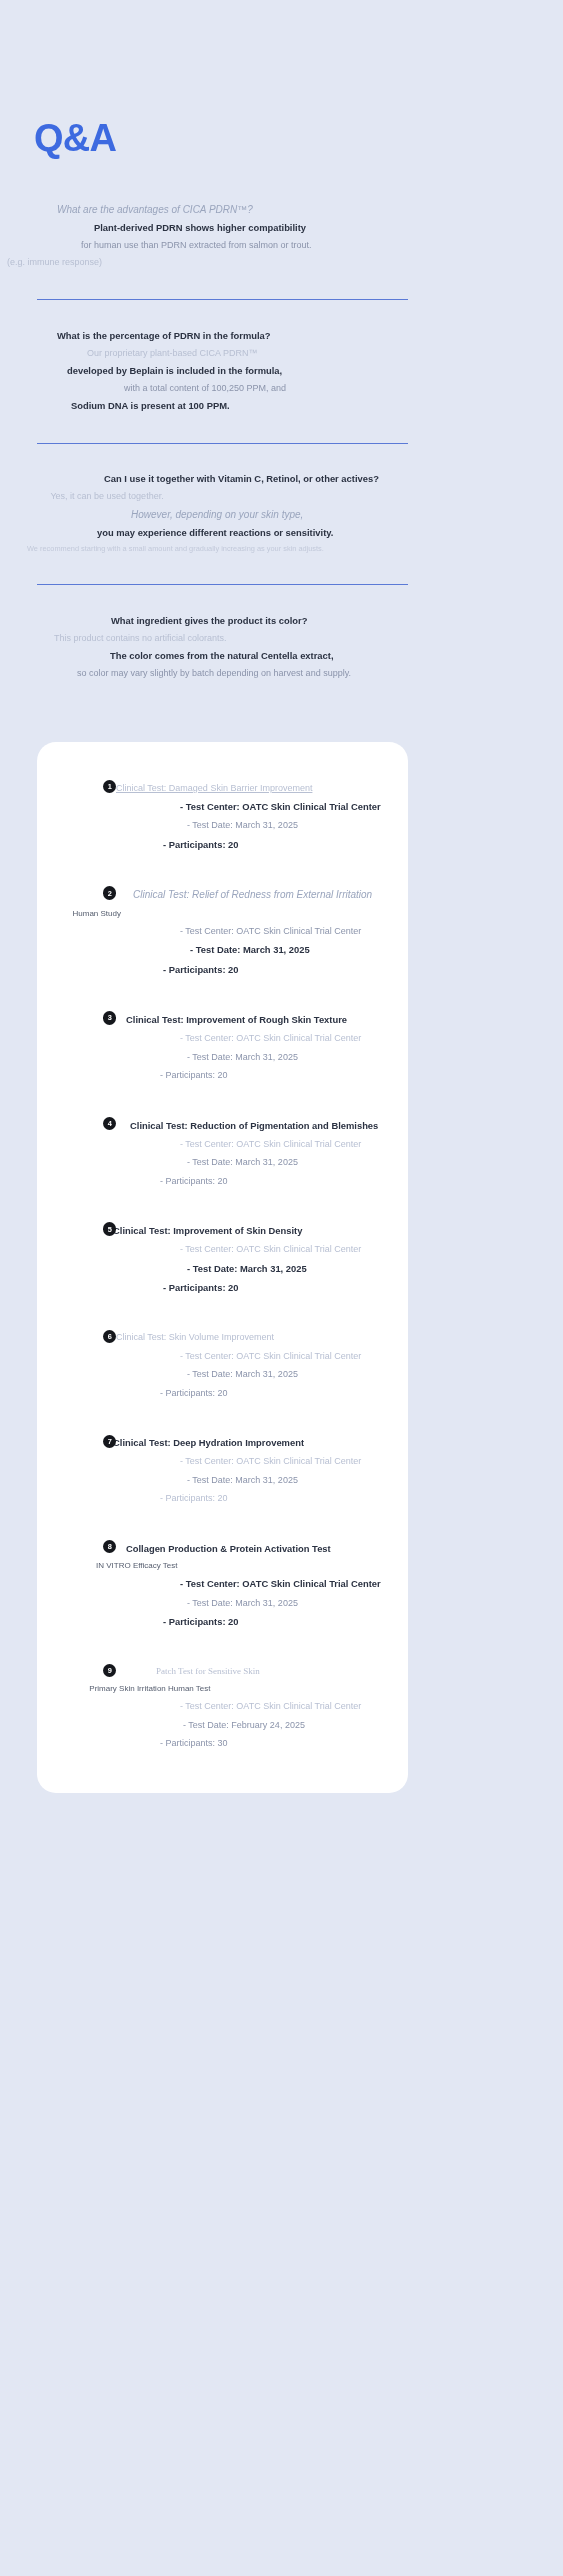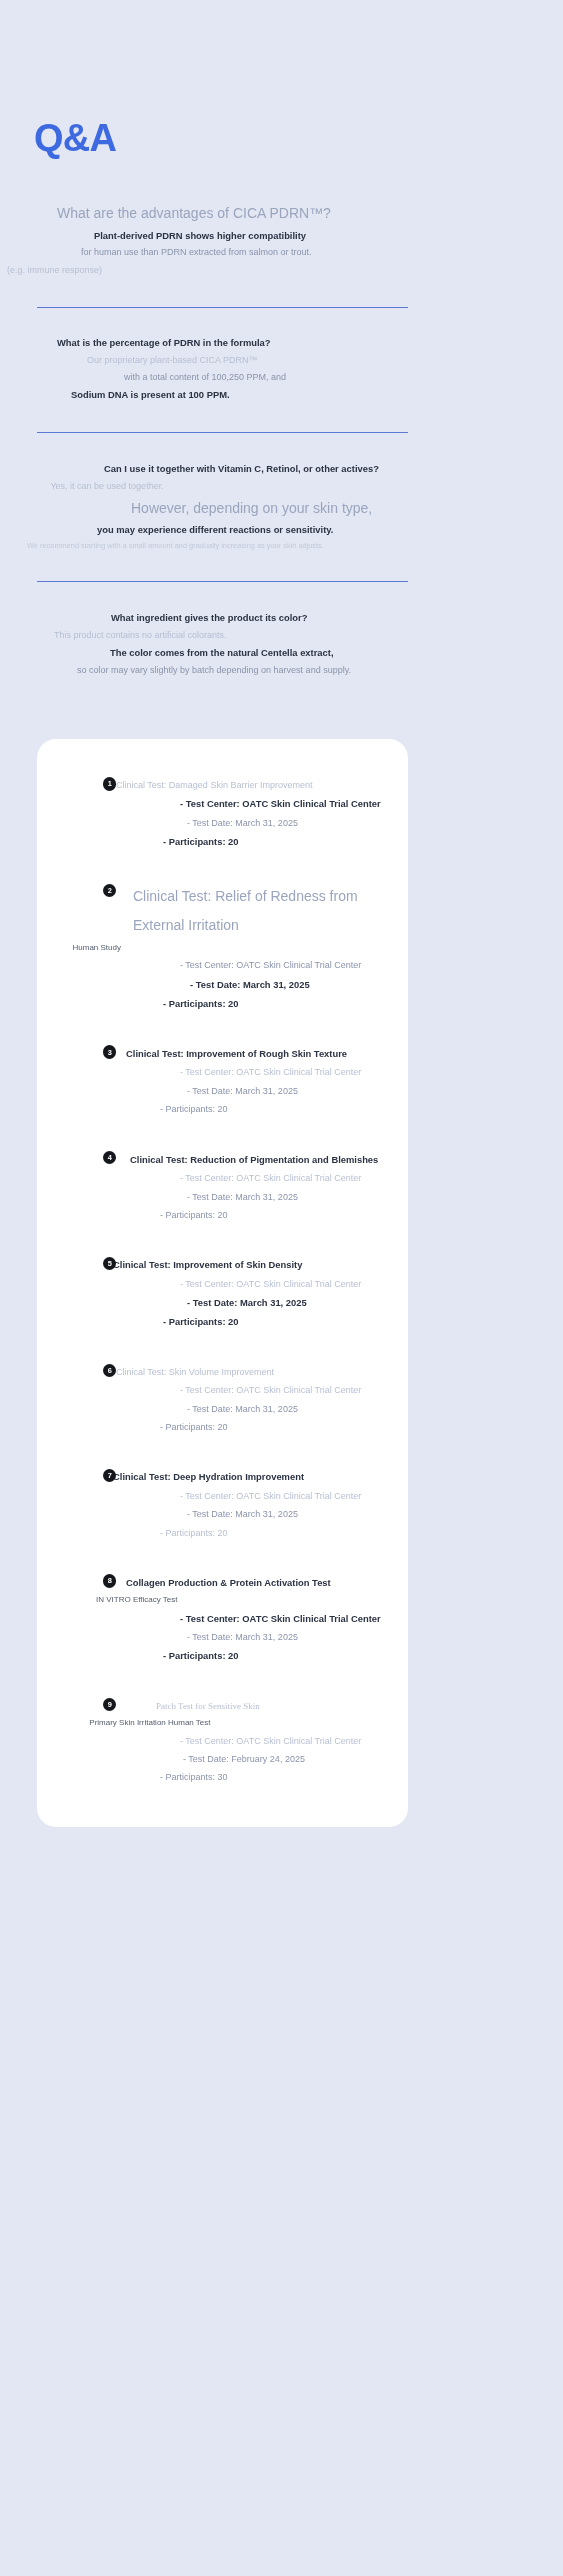--- a/index.html
+++ b/index.html
@@ -29,21 +29,21 @@
   .qa-wrap { padding: 0 37px; margin-top: 40px; }
   .qa-block { padding: 0 0 0 0; }
   .qa-sep {
     height: 0.7px;
     background: #5b7ad6;
     margin: 28px 0 27px 0;
   }
 
   
   .t-faint   { color: #b7bfd2; font-size: 9px; }
-  .t-mid     { color: #9aa5bd; font-size: 14px; }
+  .t-mid     { color: #9aa5bd; font-size: 10px; font-style: italic; }
   .t-dark    { color: #2b3242; font-size: 9.4px; font-weight: 700; }
   .t-grey    { color: #8b94ab; font-size: 9px; }
   .t-tiny    { color: #c2c9da; font-size: 7.4px; }
 
   .ln { line-height: 1.9; display: block; }
 
   
   .card {
     margin: 60px 37px 80px 37px;
     background: #ffffff;
@@ -85,20 +85,21 @@
       <div class="qa-block">
         <span class="ln t-mid" style="margin-left: 20px;">What are the advantages of CICA PDRN™?</span>
         <span class="ln t-dark" style="margin-left: 57px;">Plant-derived PDRN shows higher compatibility</span>
         <span class="ln t-grey" style="margin-left: 44px;">for human use than PDRN extracted from salmon or trout.</span>
         <span class="ln t-faint" style="margin-left: -30px;">(e.g. immune response)</span>
       </div>
       <div class="qa-sep"></div>
       <div class="qa-block">
         <span class="ln t-dark" style="margin-left: 20px;">What is the percentage of PDRN in the formula?</span>
         <span class="ln t-faint" style="margin-left: 50px;">Our proprietary plant-based CICA PDRN™</span>
+        <span class="ln t-dark" style="margin-left: 30px;">developed by Beplain is included in the formula,</span>
         <span class="ln t-grey" style="margin-left: 87px;">with a total content of 100,250 PPM, and</span>
         <span class="ln t-dark" style="margin-left: 34px;">Sodium DNA is present at 100 PPM.</span>
       </div>
       <div class="qa-sep"></div>
       <div class="qa-block">
         <span class="ln t-dark" style="margin-left: 67px;">Can I use it together with Vitamin C, Retinol, or other actives?</span>
         <span class="ln t-faint" style="margin-left: 13.4px;">Yes, it can be used together.</span>
         <span class="ln t-mid" style="margin-left: 94px;">However, depending on your skin type,</span>
         <span class="ln t-dark" style="margin-left: 60px;">you may experience different reactions or sensitivity.</span>
         <span class="ln t-tiny" style="margin-left: -10px;">We recommend starting with a small amount and gradually increasing as your skin adjusts.</span>
@@ -108,21 +109,21 @@
         <span class="ln t-dark" style="margin-left: 74px;">What ingredient gives the product its color?</span>
         <span class="ln t-faint" style="margin-left: 17px;">This product contains no artificial colorants.</span>
         <span class="ln t-dark" style="margin-left: 73px;">The color comes from the natural Centella extract,</span>
         <span class="ln t-grey" style="margin-left: 40px;">so color may vary slightly by batch depending on harvest and supply.</span>
       </div>
     </div>
 
   <div class="card" id="clinical-card">
       <div class="trial">
         <span class="num">1</span>
-        <span class="ln t-faint" style="margin-left: 20px;">Clinical Test: Damaged Skin Barrier Improvement</span>
+        <span class="ln t-faint" style="margin-left: 20px; text-decoration: underline;">Clinical Test: Damaged Skin Barrier Improvement</span>
         <span class="ln t-dark" style="margin-left: 84px;">- Test Center: OATC Skin Clinical Trial Center</span>
         <span class="ln t-grey" style="margin-left: 91px;">- Test Date: March 31, 2025</span>
         <span class="ln t-dark" style="margin-left: 67px;">- Participants: 20</span>
       </div>
       <div class="trial">
         <span class="num">2</span>
         <span class="ln t-mid" style="margin-left: 37px;">Clinical Test: Relief of Redness from External Irritation</span>
         <span class="ln sub-note" style="margin-left: -23.5px;">Human Study</span>
         <span class="ln t-grey" style="margin-left: 84px;">- Test Center: OATC Skin Clinical Trial Center</span>
         <span class="ln t-dark" style="margin-left: 94px;">- Test Date: March 31, 2025</span>

